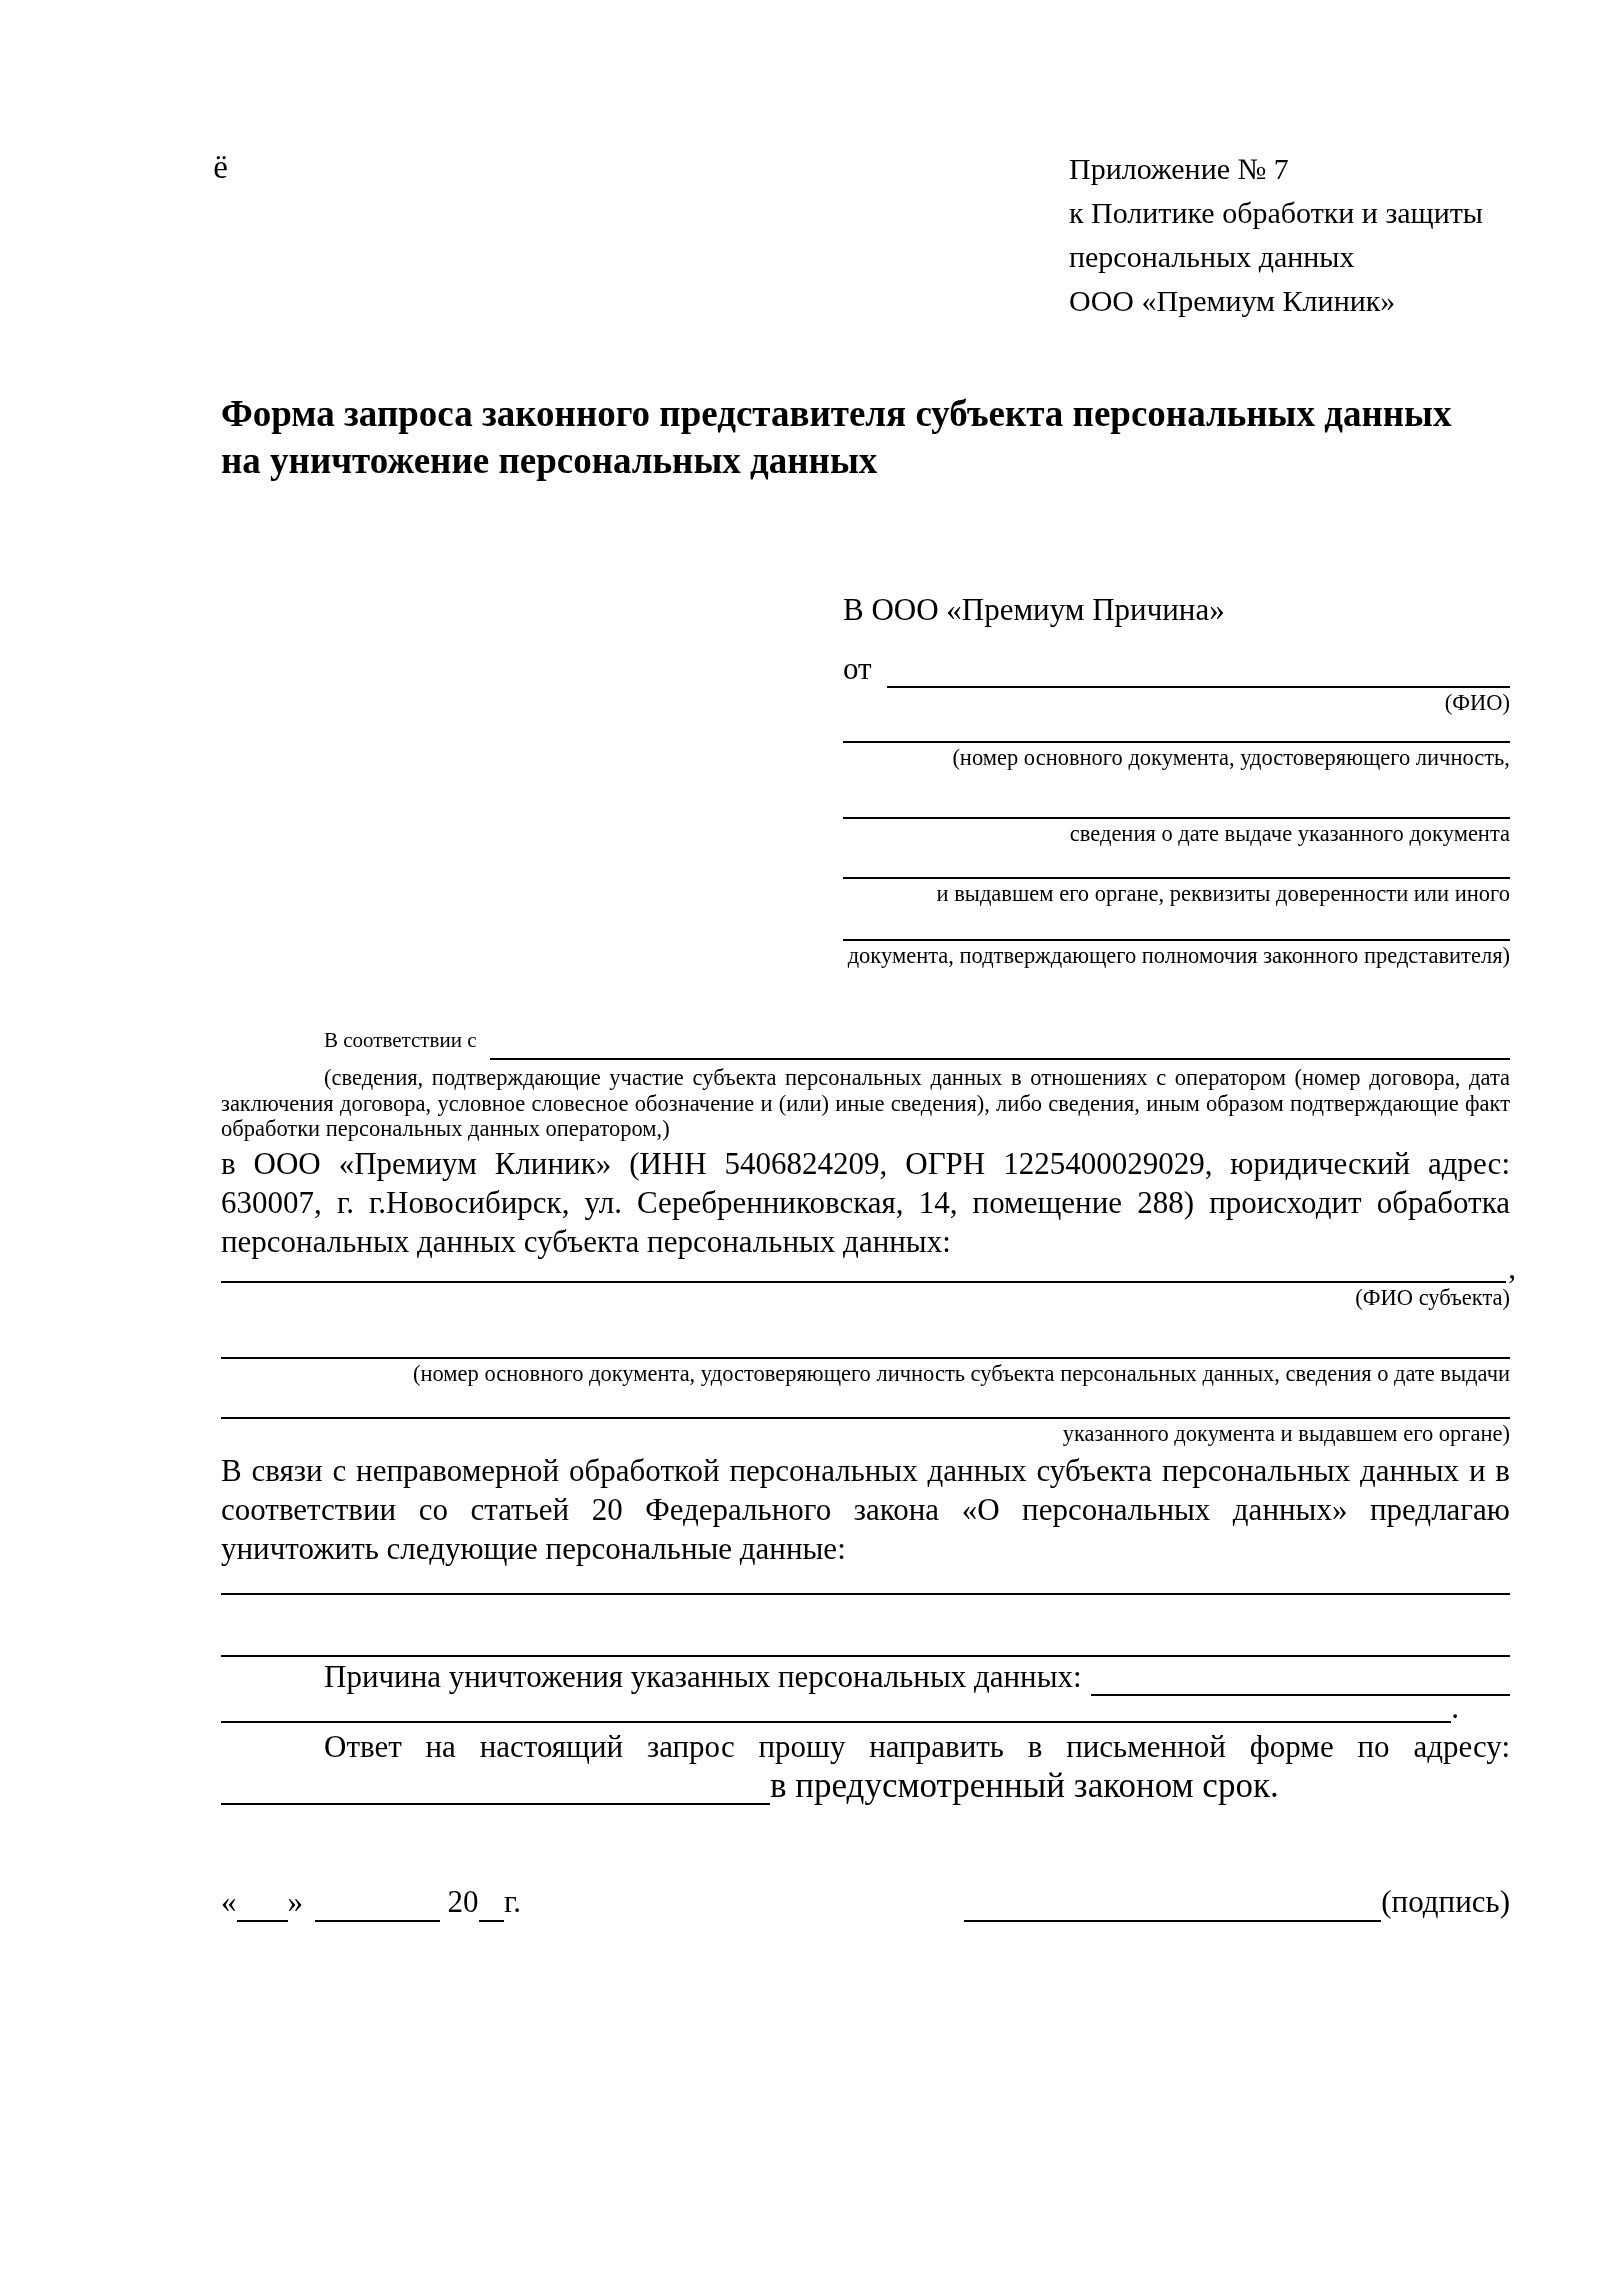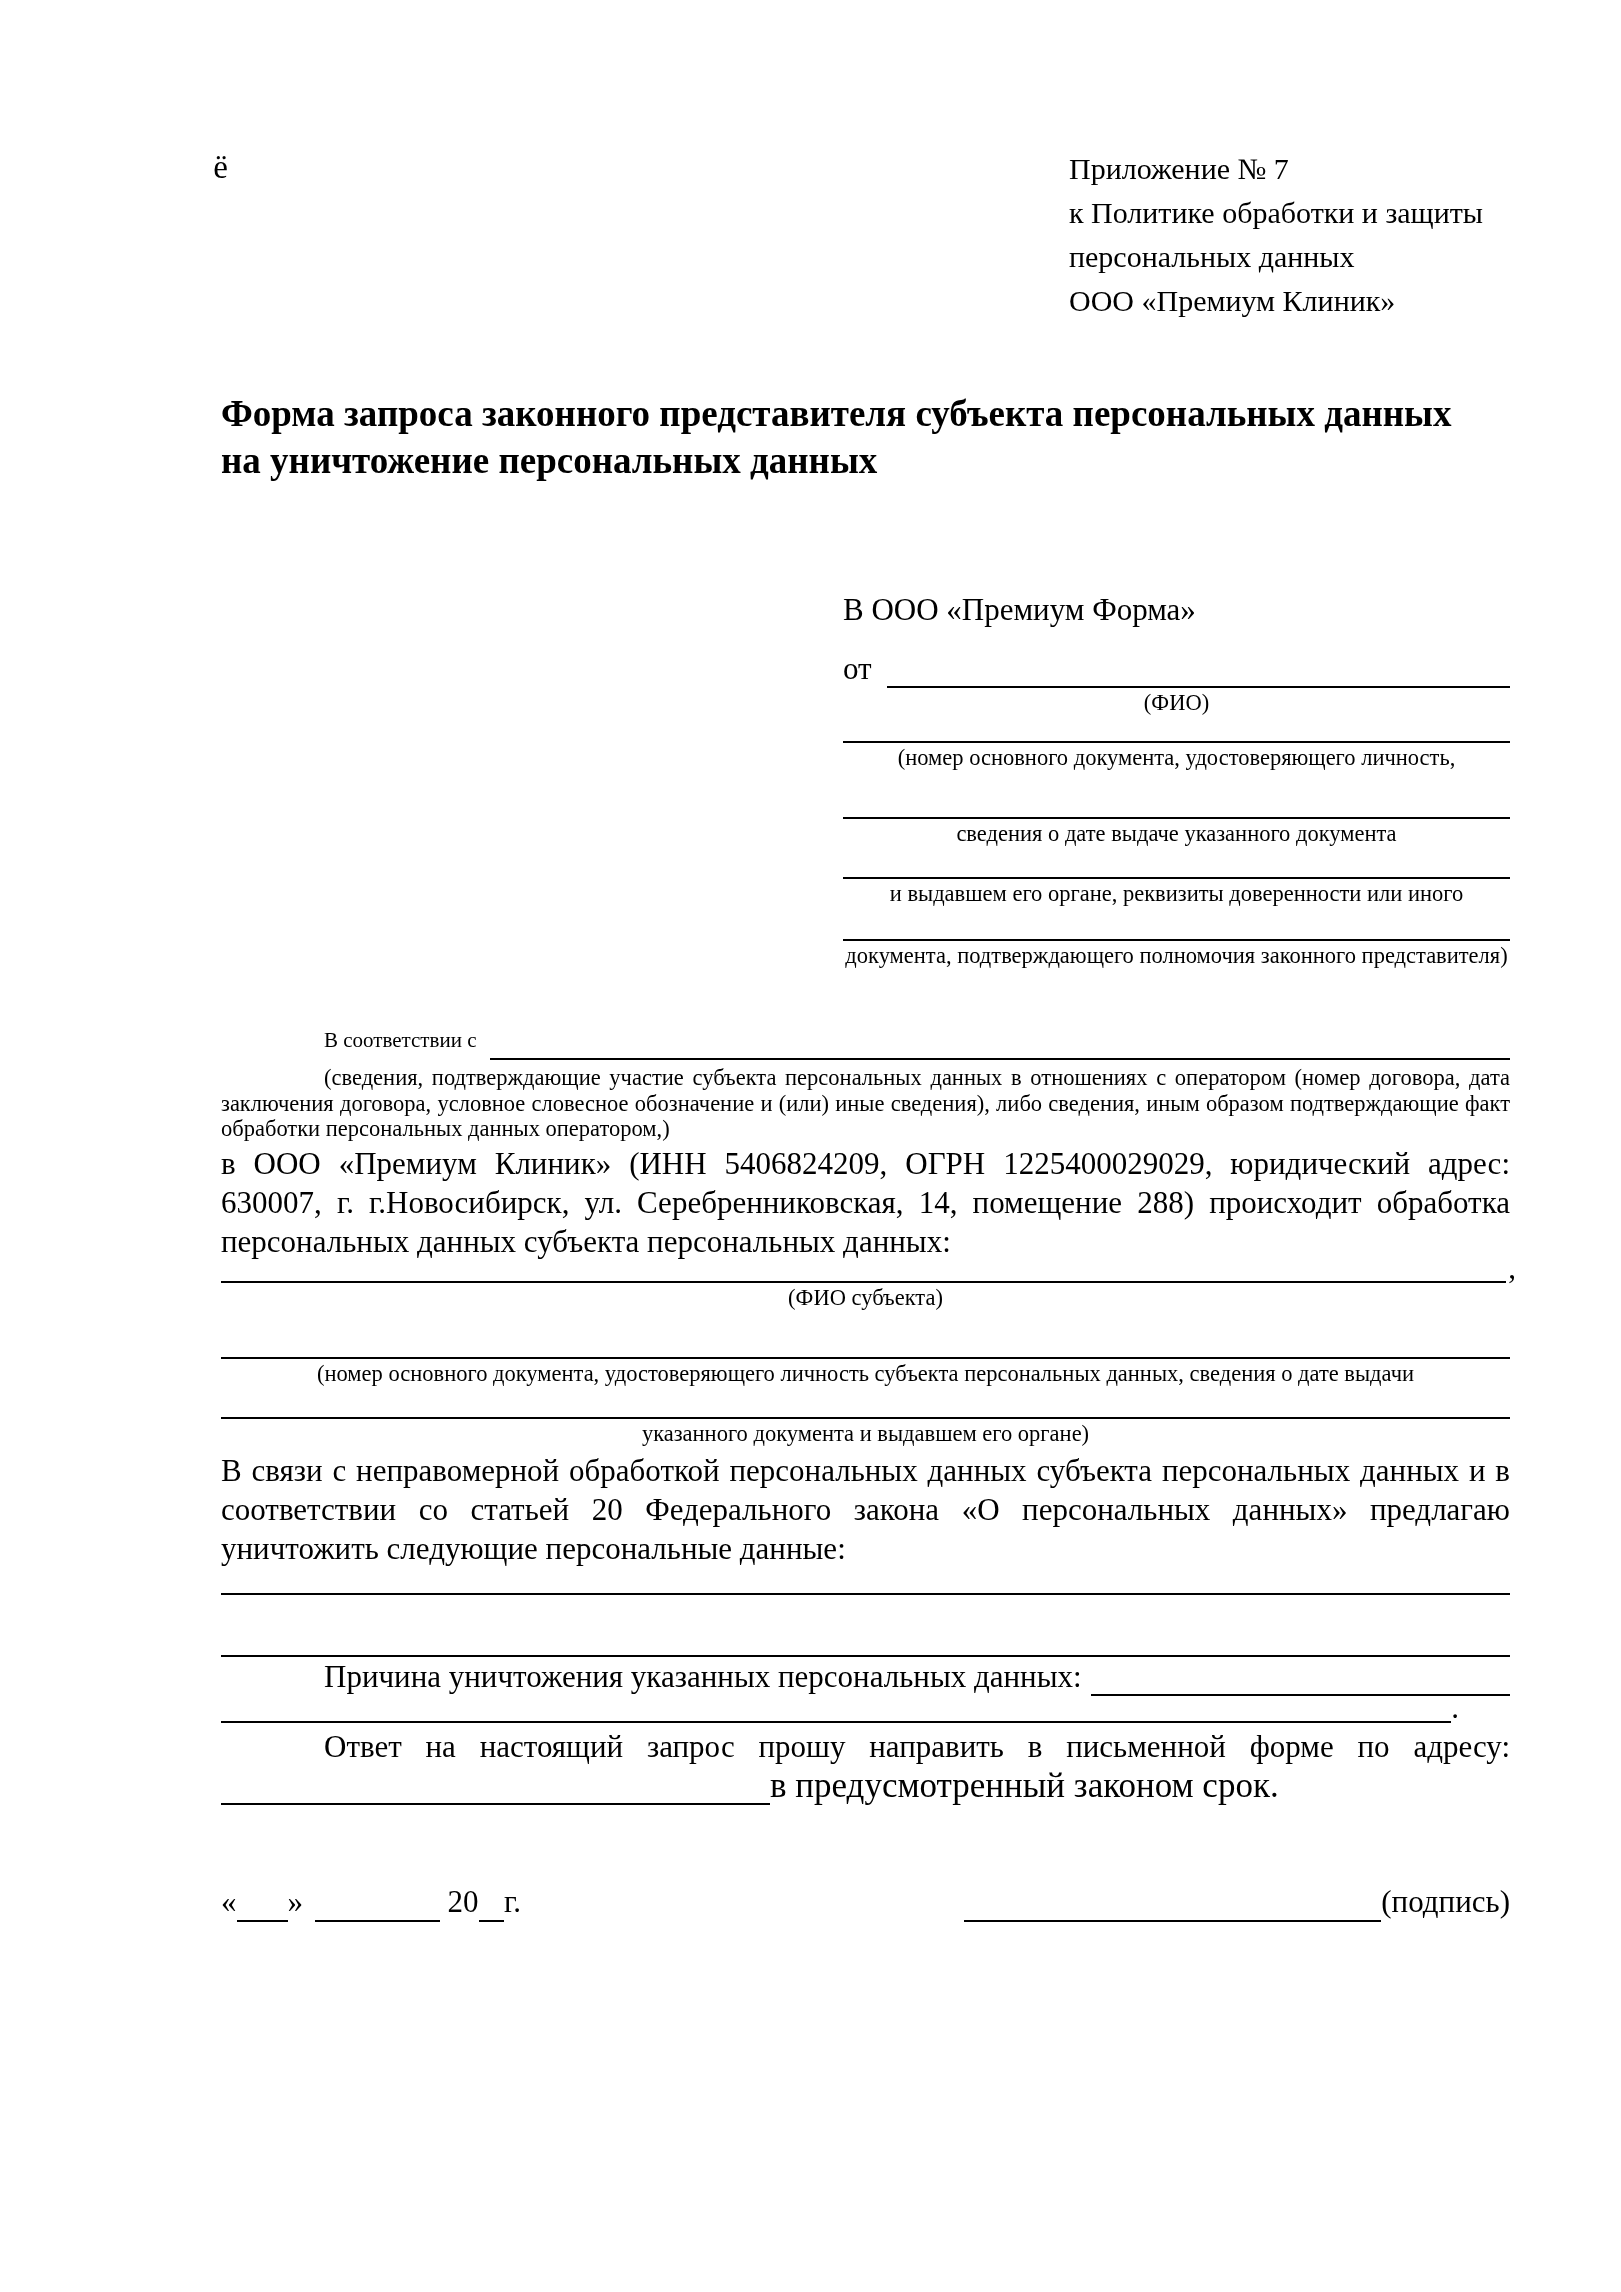--- a/index.html
+++ b/index.html
@@ -46,21 +46,21 @@
     margin-top: 106px;
     font-size: 31px;
     line-height: 39px;
   }
   .from-row { display: flex; margin-top: 20px; height: 39px; }
   .from-label { margin-right: 15.7px; }
   .uline { flex: 1; border-bottom: 2.9px solid #000; }
   .cap {
     font-size: 22.5px;
     line-height: 29px;
-    text-align: center;
+    text-align: right;
   }
   .fill-line { border-bottom: 2.9px solid #000; }
   .fl-a { height: 23.5px; }
   .fl-b { height: 45px; }
   .fl-c { height: 29px; }
   .fl-d { height: 31px; }
   
   .according-row {
     display: flex;
     margin-top: 51px;
@@ -165,21 +165,21 @@
       <div>персональных данных</div>
       <div>ООО «Премиум Клиник»</div>
     </div>
 
     <div class="doc-title">
       <div>Форма запроса законного представителя субъекта персональных данных</div>
       <div>на уничтожение персональных данных</div>
     </div>
 
     <div class="addressee">
-      <div>В ООО «Премиум Форма»</div>
+      <div>В ООО «Премиум Причина»</div>
       <div class="from-row">
         <span class="from-label">от</span>
         <span class="uline"></span>
       </div>
       <div class="cap">(ФИО)</div>
       <div class="fill-line fl-a"></div>
       <div class="cap">(номер основного документа, удостоверяющего личность,</div>
       <div class="fill-line fl-b"></div>
       <div class="cap">сведения о дате выдаче указанного документа</div>
       <div class="fill-line fl-c"></div>

